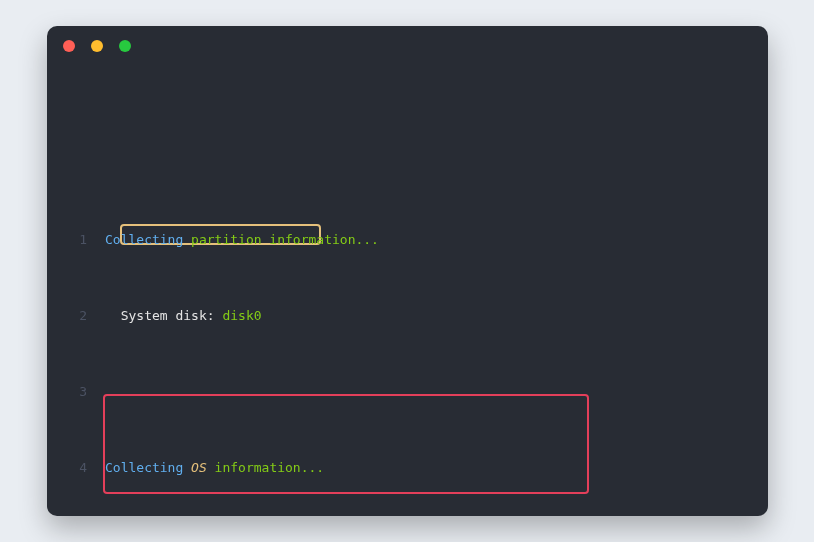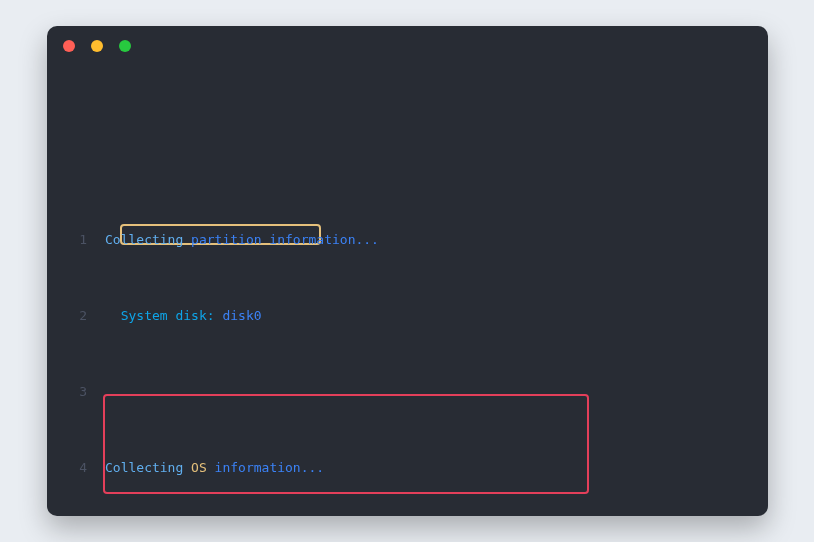--- a/index.html
+++ b/index.html
@@ -55,23 +55,23 @@
     flex: 0 0 40px;
     user-select: none;
   }
   .content {
     flex: 1 1 auto;
     position: relative;
   }
 
   
   .c-blue   { color: #61afef; margin-top: 16px; }
-  .c-yellow { color: #e5c07b; }
-  .c-red    { color: #0ea5e9; }
-  .c-grey   { color: #3b82f6; }
+  .c-yellow { color: #e5c07b; font-style: italic; }
+  .c-red    { color: #e5e5e5; }
+  .c-grey   { color: #84cc16; }
 
   
   .hl {
     position: absolute;
     border: 2px solid;
     border-radius: 4px;
     pointer-events: none;
     box-sizing: border-box;
   }
   .hl-yellow { border-color: #e5c07b; }

